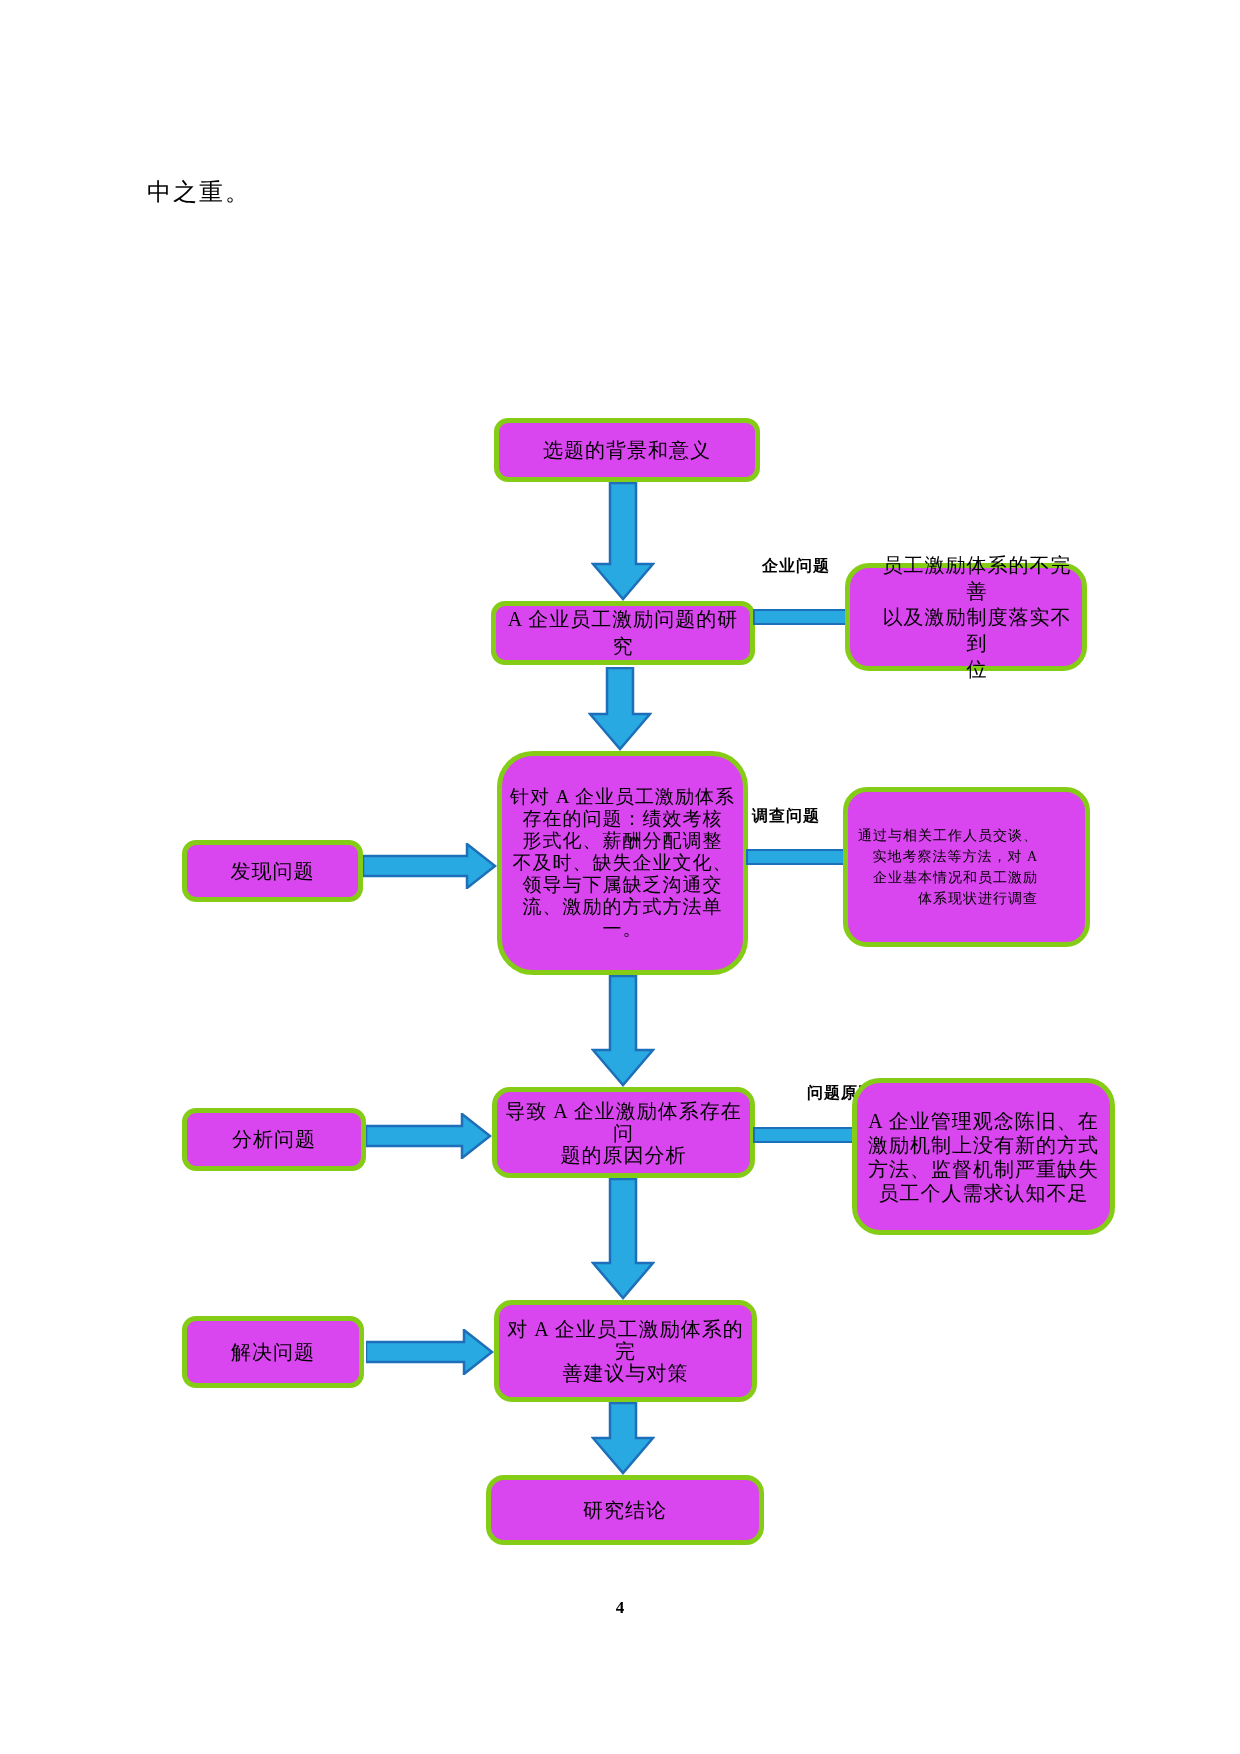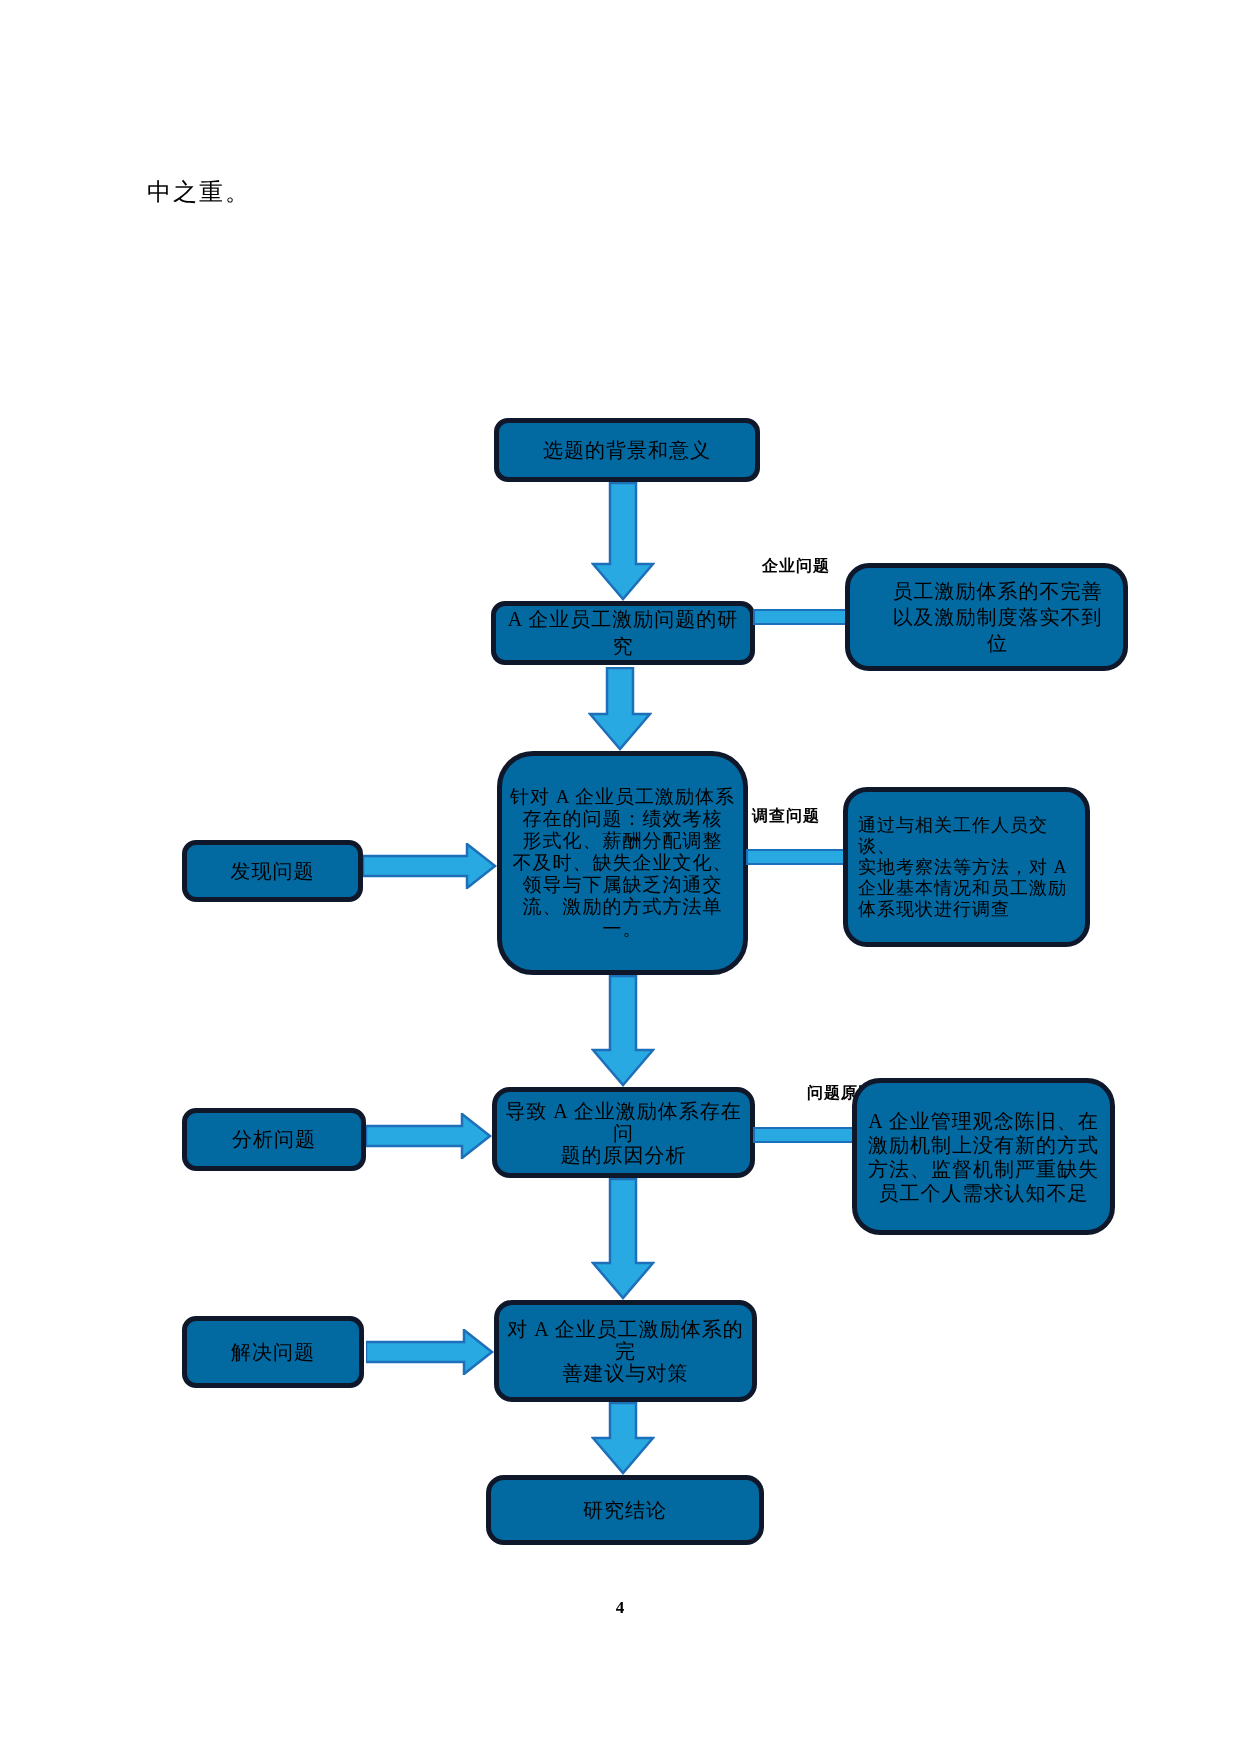--- a/index.html
+++ b/index.html
@@ -1,29 +1,29 @@
 <!DOCTYPE html>
 <html style="--arrow-fill: #29a9e1; --arrow-stroke: #1c6fb8; --box-border: #0a0a0a;"><head>
 <meta charset="utf-8">
 <style>
   html,body{margin:0;padding:0;background:#ffffff;}
   .page{position:relative;width:1240px;height:1754px;background:#ffffff;overflow:hidden;
         font-family:"Liberation Serif","DejaVu Serif",serif;color:#000;}
   .body-text{position:absolute;left:147px;top:176px;font-size:24px;letter-spacing:2px;}
   
-  .node{position:absolute;box-sizing:border-box;background:#0369a1;border:5px solid #0f172a;
+  .node{position:absolute;box-sizing:border-box;background:#d946ef;border:5px solid #84cc16;
         display:flex;align-items:center;justify-content:center;text-align:center;
         white-space:pre-line;letter-spacing:1px;padding:2px 6px;}
   .n-background{left:494px;top:418px;width:266px;height:64px;border-radius:14px;font-size:20px;}
   .n-research{left:491px;top:601px;width:264px;height:64px;border-radius:14px;font-size:20px;}
-  .n-enterprise{left:845px;top:563px;width:283px;height:108px;border-radius:24px;font-size:20px;line-height:26px;padding-left:28px;}
+  .n-enterprise{left:845px;top:563px;width:242px;height:108px;border-radius:24px;font-size:20px;line-height:26px;padding-left:28px;}
   .n-problems{left:497px;top:751px;width:251px;height:224px;border-radius:36px;font-size:19px;line-height:22px;}
   .n-discover{left:182px;top:840px;width:181px;height:62px;border-radius:14px;font-size:20px;}
-  .n-survey{left:843px;top:787px;width:247px;height:160px;border-radius:24px;font-size:18px;line-height:21px;
-            text-align:left;justify-content:flex-start;padding:2px 10px;align-items:center;}
+  .n-survey{left:843px;top:787px;width:247px;height:160px;border-radius:24px;font-size:14px;line-height:21px;
+            text-align:right;justify-content:flex-start;padding:2px 10px;align-items:center;}
   .n-analyze{left:182px;top:1108px;width:184px;height:63px;border-radius:14px;font-size:20px;}
   .n-cause-analysis{left:492px;top:1087px;width:263px;height:91px;border-radius:18px;font-size:20px;line-height:22px;}
   .n-cause{left:852px;top:1078px;width:263px;height:157px;border-radius:28px;font-size:20px;line-height:24px;}
   .n-solve{left:182px;top:1316px;width:182px;height:72px;border-radius:14px;font-size:20px;}
   .n-suggestions{left:494px;top:1300px;width:263px;height:102px;border-radius:18px;font-size:20px;line-height:22px;}
   .n-conclusion{left:486px;top:1475px;width:278px;height:70px;border-radius:18px;font-size:20px;}
   
   .flabel{position:absolute;font-family:"Liberation Sans","DejaVu Sans",sans-serif;
           font-weight:bold;font-size:16px;letter-spacing:1px;color:#000;}
   .l-enterprise{left:762px;top:556px;}

